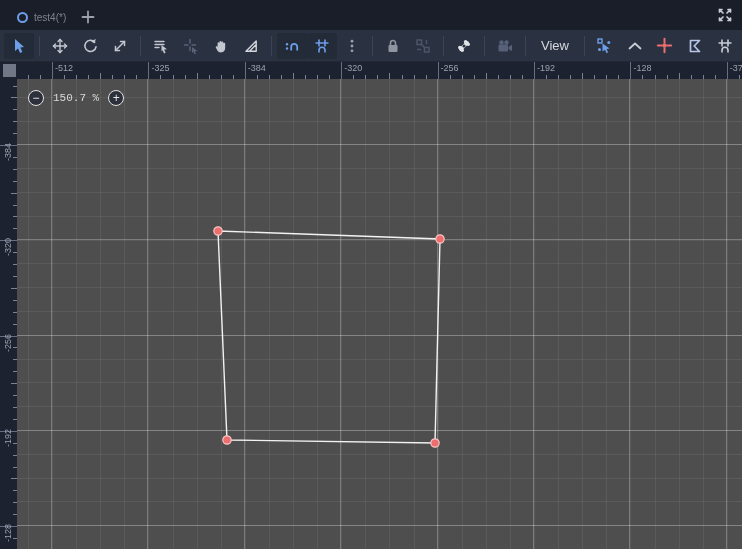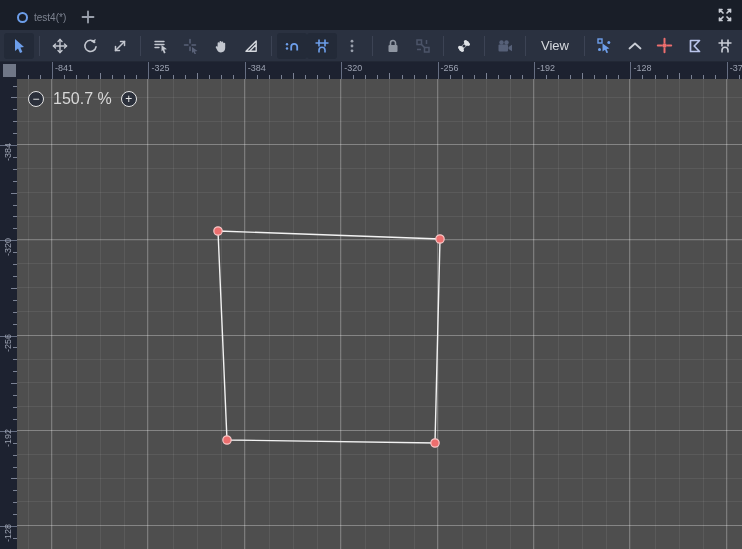--- a/index.html
+++ b/index.html
@@ -56,21 +56,21 @@
               repeating-linear-gradient(90deg,  transparent 0 10.9px, rgba(255,255,255,0.07) 10.9px 11.9px, transparent 11.9px 24.1px),
               repeating-linear-gradient(180deg, transparent 0 17.8px, rgba(255,255,255,0.07) 17.8px 18.8px, transparent 18.8px 23.8px);
   }
   .canvas svg.poly { position:absolute; left:0; top:0; }
 
   .zoomctl { position:absolute; left:11px; top:11px; display:flex; align-items:center;
              gap:9px; }
   .zbtn { width:16px; height:16px; border-radius:50%; background:#2b303b;
           border:1.5px solid #e3e3e3; display:flex; align-items:center; justify-content:center; }
   .zbtn span { color:#e6e6e6; font-size:12px; line-height:1; margin-top:-1px; }
-  .zlabel { color:#d8d8d8; font-size:16px; }
+  .zlabel { color:#d8d8d8; font-size:11px;font-family:Liberation Mono, monospace; }
 
   svg { display:block; }
 </style>
 </head>
 <body>
 
 <div class="app">
 
   <div class="tabbar">
     <div style="width:8px"></div>
@@ -301,21 +301,21 @@
       <div class="rt-tick" style="left: 601.4px; height: 4px;"></div>
       <div class="rt-tick" style="left: 625.4px; height: 4px;"></div>
       <div class="rt-tick" style="left: 637.5px; height: 4px;"></div>
       <div class="rt-tick" style="left: 649.5px; height: 4px;"></div>
       <div class="rt-tick" style="left: 661.6px; height: 6px;"></div>
       <div class="rt-tick" style="left: 673.6px; height: 4px;"></div>
       <div class="rt-tick" style="left: 685.7px; height: 4px;"></div>
       <div class="rt-tick" style="left: 697.7px; height: 4px;"></div>
       <div class="rt-tick" style="left: 721.8px; height: 4px;"></div>
       <div class="rt-tick major" style="left: 35px;"></div>
-      <div class="rt-label" style="left: 38px;">-841</div>
+      <div class="rt-label" style="left: 38px;">-512</div>
       <div class="rt-tick major" style="left: 131.4px;"></div>
       <div class="rt-label" style="left: 134.4px;">-325</div>
       <div class="rt-tick major" style="left: 227.8px;"></div>
       <div class="rt-label" style="left: 230.8px;">-384</div>
       <div class="rt-tick major" style="left: 324.2px;"></div>
       <div class="rt-label" style="left: 327.2px;">-320</div>
       <div class="rt-tick major" style="left: 420.6px;"></div>
       <div class="rt-label" style="left: 423.6px;">-256</div>
       <div class="rt-tick major" style="left: 517px;"></div>
       <div class="rt-label" style="left: 520px;">-192</div>

